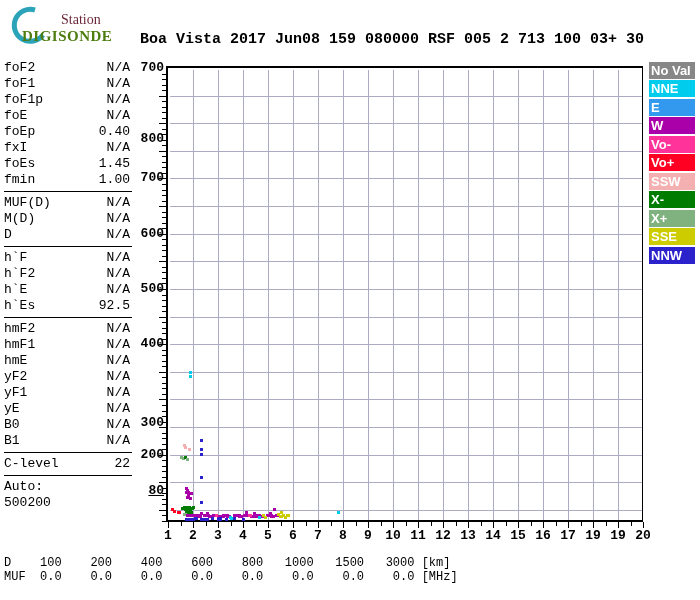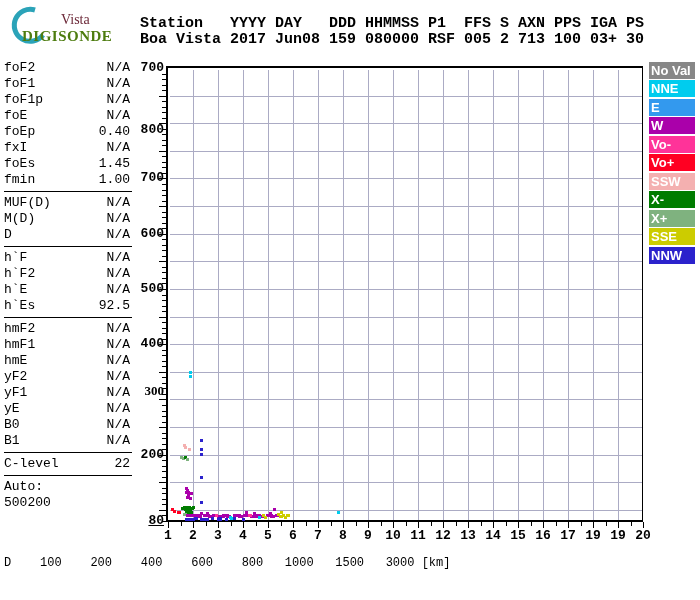--- a/index.html
+++ b/index.html
@@ -44,25 +44,24 @@
 </style>
 </head>
 <body>
 
 <div class="screen">
 
   <div class="logo">
     <svg width="46" height="46" viewBox="0 0 46 46">
       <path d="M 27 5 A 16 16 0 1 0 35 30" stroke="#2BA3B8" stroke-width="5" fill="none"></path>
     </svg>
-    <span class="logo-lowell">Vista</span>
+    <span class="logo-lowell">Station</span>
     <span class="logo-digisonde">DIGISONDE</span>
   </div>
 
-  <pre class="hdr" id="hdr1">Station   YYYY DAY   DDD HHMMSS P1  FFS S AXN PPS IGA PS</pre>
   <pre class="hdr" id="hdr2">Boa Vista 2017 Jun08 159 080000 RSF 005 2 713 100 03+ 30</pre>
 
   <div id="sidebar">
       <div class="prow"><span>foF2</span><span>N/A</span></div>
       <div class="prow"><span>foF1</span><span>N/A</span></div>
       <div class="prow"><span>foF1p</span><span>N/A</span></div>
       <div class="prow"><span>foE</span><span>N/A</span></div>
       <div class="prow"><span>foEp</span><span>0.40</span></div>
       <div class="prow"><span>fxI</span><span>N/A</span></div>
       <div class="prow"><span>foEs</span><span>1.45</span></div>
@@ -263,28 +262,28 @@
       <div class="tick" style="left: 162px; top: 118px; width: 4px; height: 1px;"></div>
       <div class="tick" style="left: 162px; top: 112px; width: 4px; height: 1px;"></div>
       <div class="tick" style="left: 162px; top: 107px; width: 4px; height: 1px;"></div>
       <div class="tick" style="left: 162px; top: 101px; width: 4px; height: 1px;"></div>
       <div class="tick" style="left: 159px; top: 96px; width: 7px; height: 1px;"></div>
       <div class="tick" style="left: 162px; top: 90px; width: 4px; height: 1px;"></div>
       <div class="tick" style="left: 162px; top: 85px; width: 4px; height: 1px;"></div>
       <div class="tick" style="left: 162px; top: 79px; width: 4px; height: 1px;"></div>
       <div class="tick" style="left: 162px; top: 74px; width: 4px; height: 1px;"></div>
       <div class="ylab" style="top: 61px;">700</div>
-      <div class="ylab" style="top: 123px;">800</div>
+      <div class="ylab" style="top: 132px;">800</div>
       <div class="ylab" style="top: 171px;">700</div>
       <div class="ylab" style="top: 227px;">600</div>
       <div class="ylab" style="top: 282px;">500</div>
       <div class="ylab" style="top: 337px;">400</div>
-      <div class="ylab" style="top: 384px; font-family: Liberation Serif, serif;">300</div>
+      <div class="ylab" style="top: 416px;">300</div>
       <div class="ylab" style="top: 448px;">200</div>
-      <div class="ylab" style="top: 514px; text-decoration: underline;">80</div>
+      <div class="ylab" style="top: 484px; text-decoration: underline;">80</div>
       <div class="pt" style="left: 189px; top: 371px; width: 3px; background: rgb(0, 204, 238);"></div>
       <div class="pt" style="left: 189px; top: 375px; width: 3px; background: rgb(0, 204, 238);"></div>
       <div class="pt" style="left: 200px; top: 439px; width: 3px; background: rgb(43, 34, 204);"></div>
       <div class="pt" style="left: 200px; top: 448px; width: 3px; background: rgb(43, 34, 204);"></div>
       <div class="pt" style="left: 200px; top: 453px; width: 3px; background: rgb(43, 34, 204);"></div>
       <div class="pt" style="left: 200px; top: 476px; width: 3px; background: rgb(43, 34, 204);"></div>
       <div class="pt" style="left: 200px; top: 501px; width: 3px; background: rgb(43, 34, 204);"></div>
       <div class="pt" style="left: 183px; top: 444px; width: 3px; background: rgb(244, 176, 176);"></div>
       <div class="pt" style="left: 184px; top: 446px; width: 3px; background: rgb(244, 176, 176);"></div>
       <div class="pt" style="left: 188px; top: 448px; width: 3px; background: rgb(244, 176, 176);"></div>
@@ -374,14 +373,15 @@
       <div class="lg" style="top: 74px; background: rgb(255, 51, 153);">Vo-</div>
       <div class="lg" style="top: 92px; background: rgb(255, 0, 34);">Vo+</div>
       <div class="lg" style="top: 111px; background: rgb(244, 176, 176);">SSW</div>
       <div class="lg" style="top: 129px; background: rgb(0, 124, 0);">X-</div>
       <div class="lg" style="top: 148px; background: rgb(127, 178, 127);">X+</div>
       <div class="lg" style="top: 166px; background: rgb(204, 204, 0);">SSE</div>
       <div class="lg" style="top: 185px; background: rgb(43, 34, 204);">NNW</div>
     </div>
 
   <pre class="frow" id="drow">D    100    200    400    600    800   1000   1500   3000 [km]</pre>
+  <pre class="frow" id="mufrow">MUF  0.0    0.0    0.0    0.0    0.0    0.0    0.0    0.0 [MHz]</pre>
 
 </div>
 
 </body></html>

